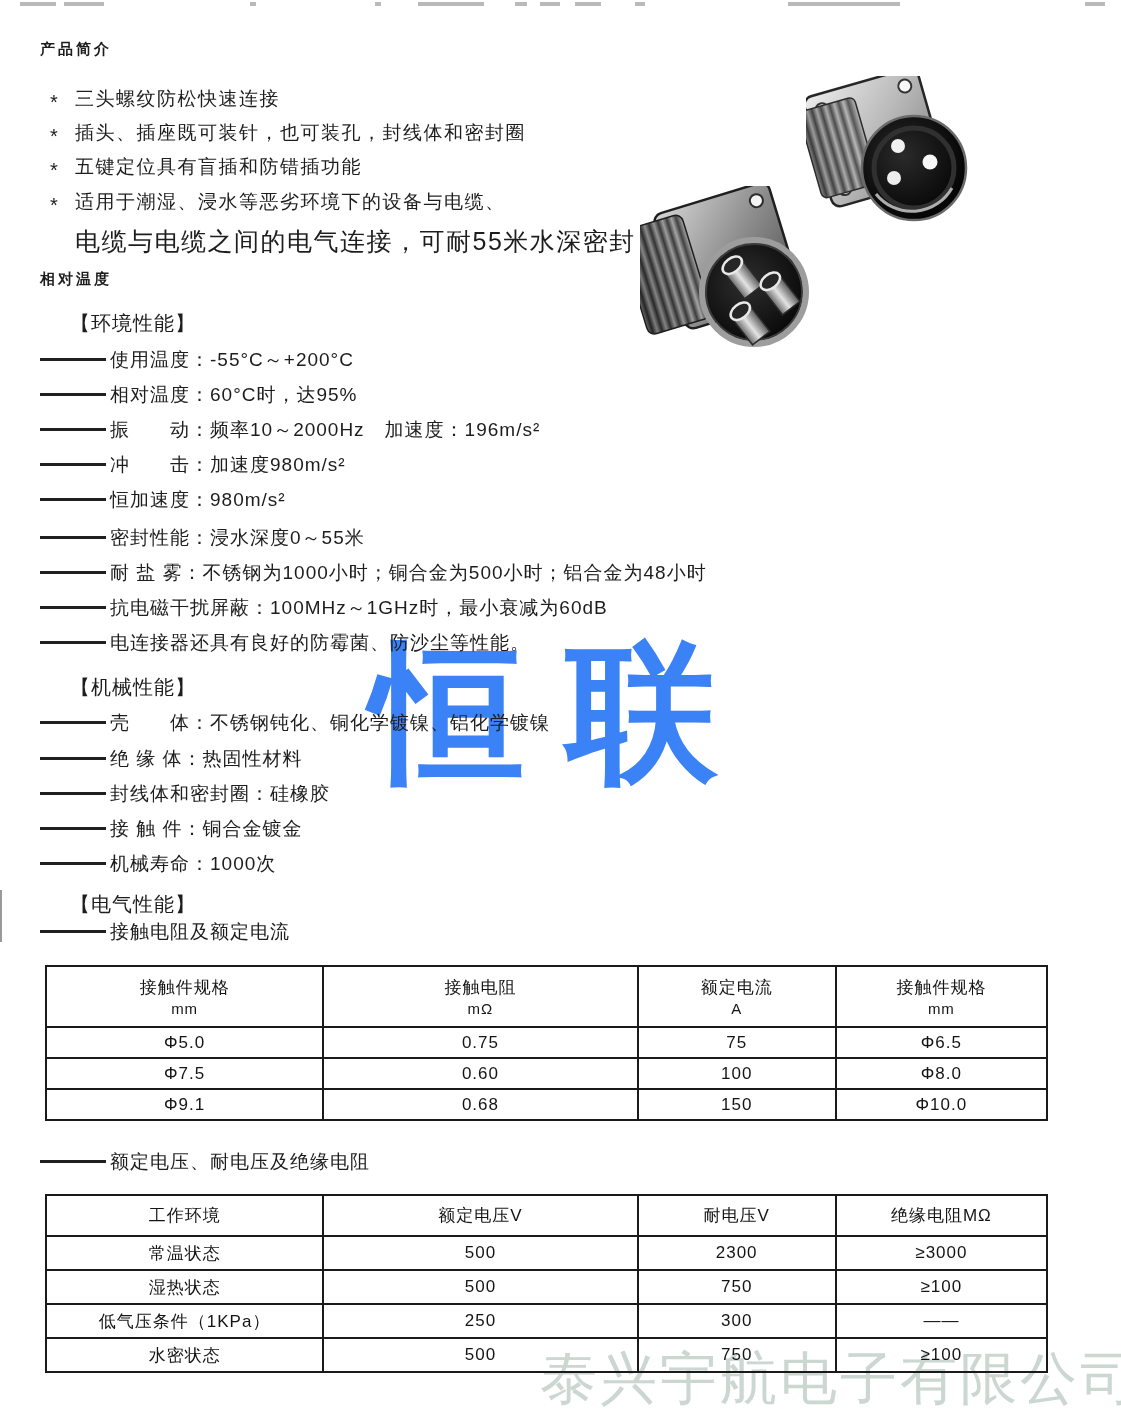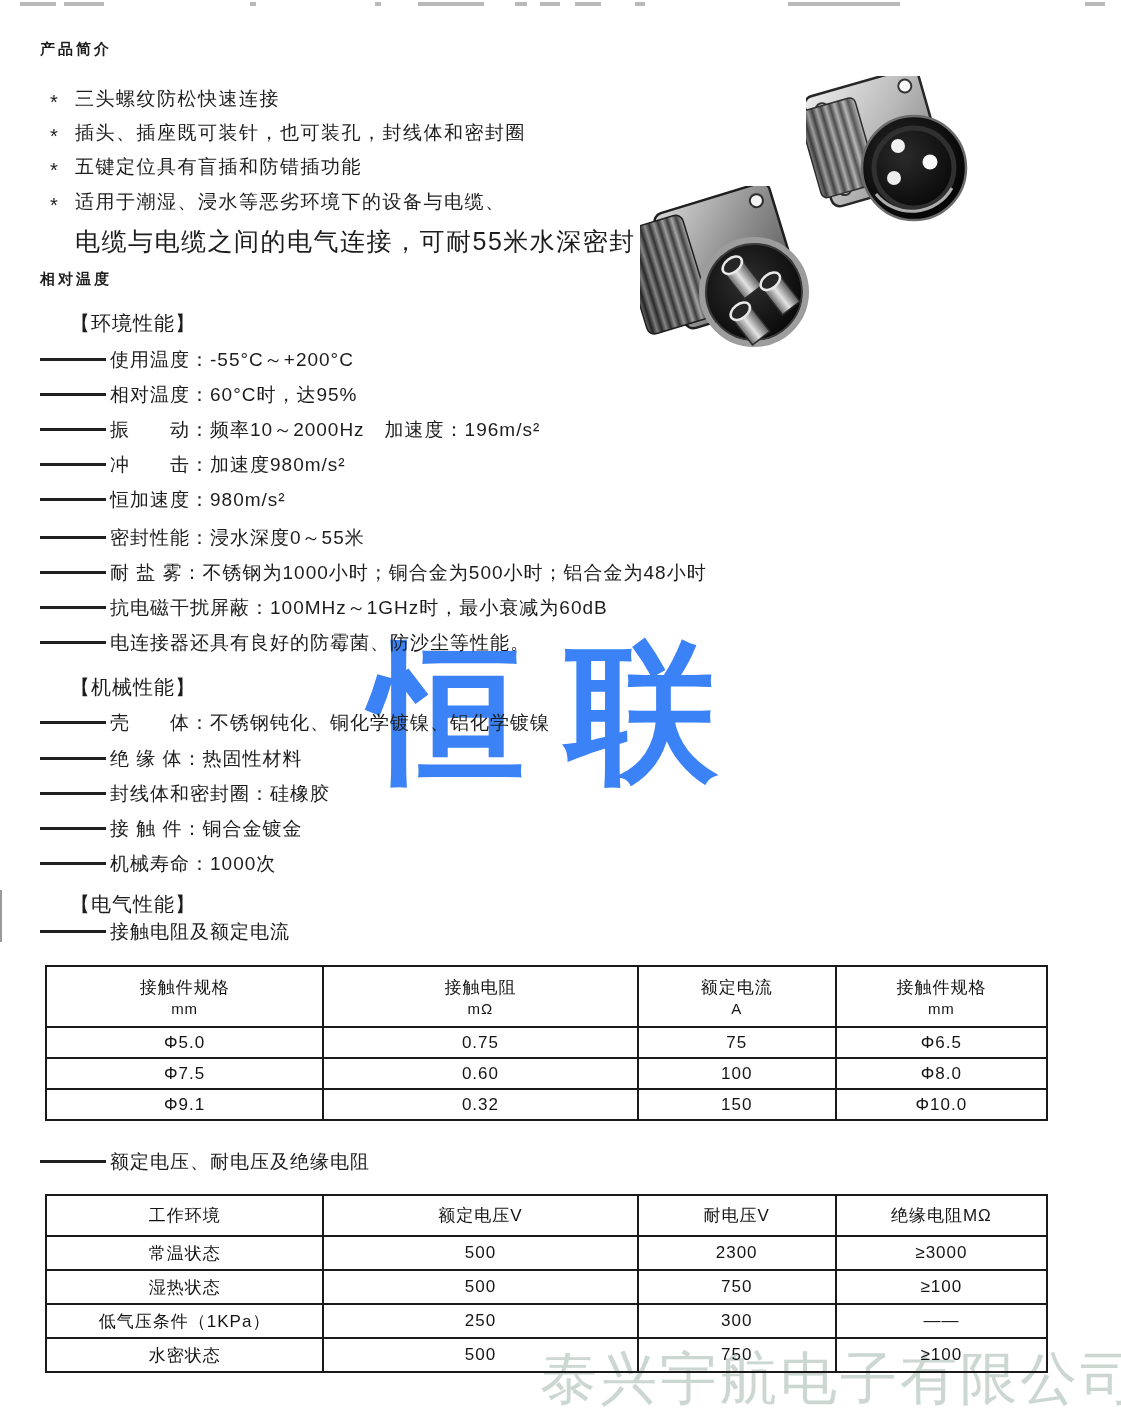--- a/index.html
+++ b/index.html
@@ -199,21 +199,21 @@
           <td>Φ6.5</td>
         </tr>
         <tr>
           <td>Φ7.5</td>
           <td>0.60</td>
           <td>100</td>
           <td>Φ8.0</td>
         </tr>
         <tr>
           <td>Φ9.1</td>
-          <td>0.32</td>
+          <td>0.68</td>
           <td>150</td>
           <td>Φ10.0</td>
         </tr>
       </tbody>
     </table>
 
     <div class="spec" style="top:1150px">
         <span class="dash"></span>
         <span>额定电压、耐电压及绝缘电阻</span>
       </div>

